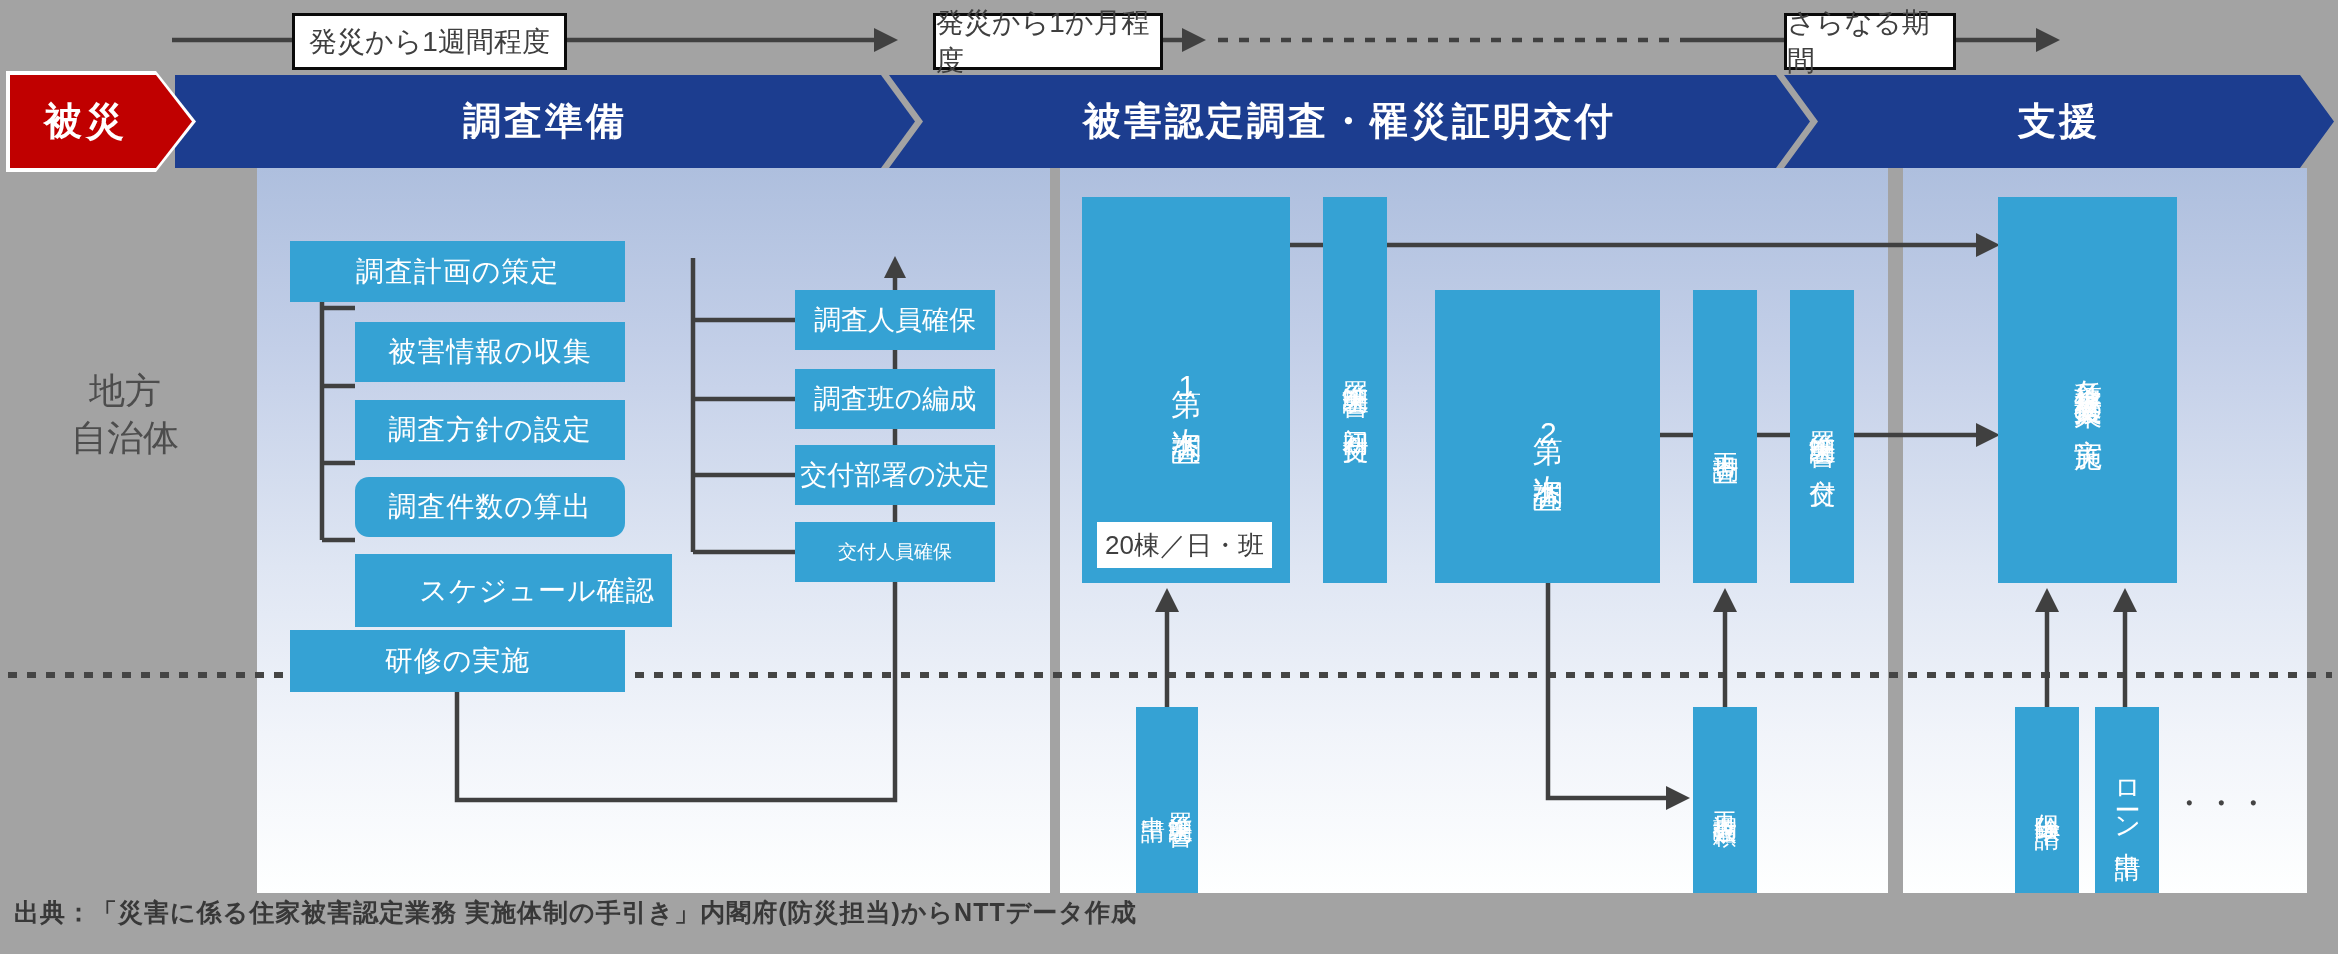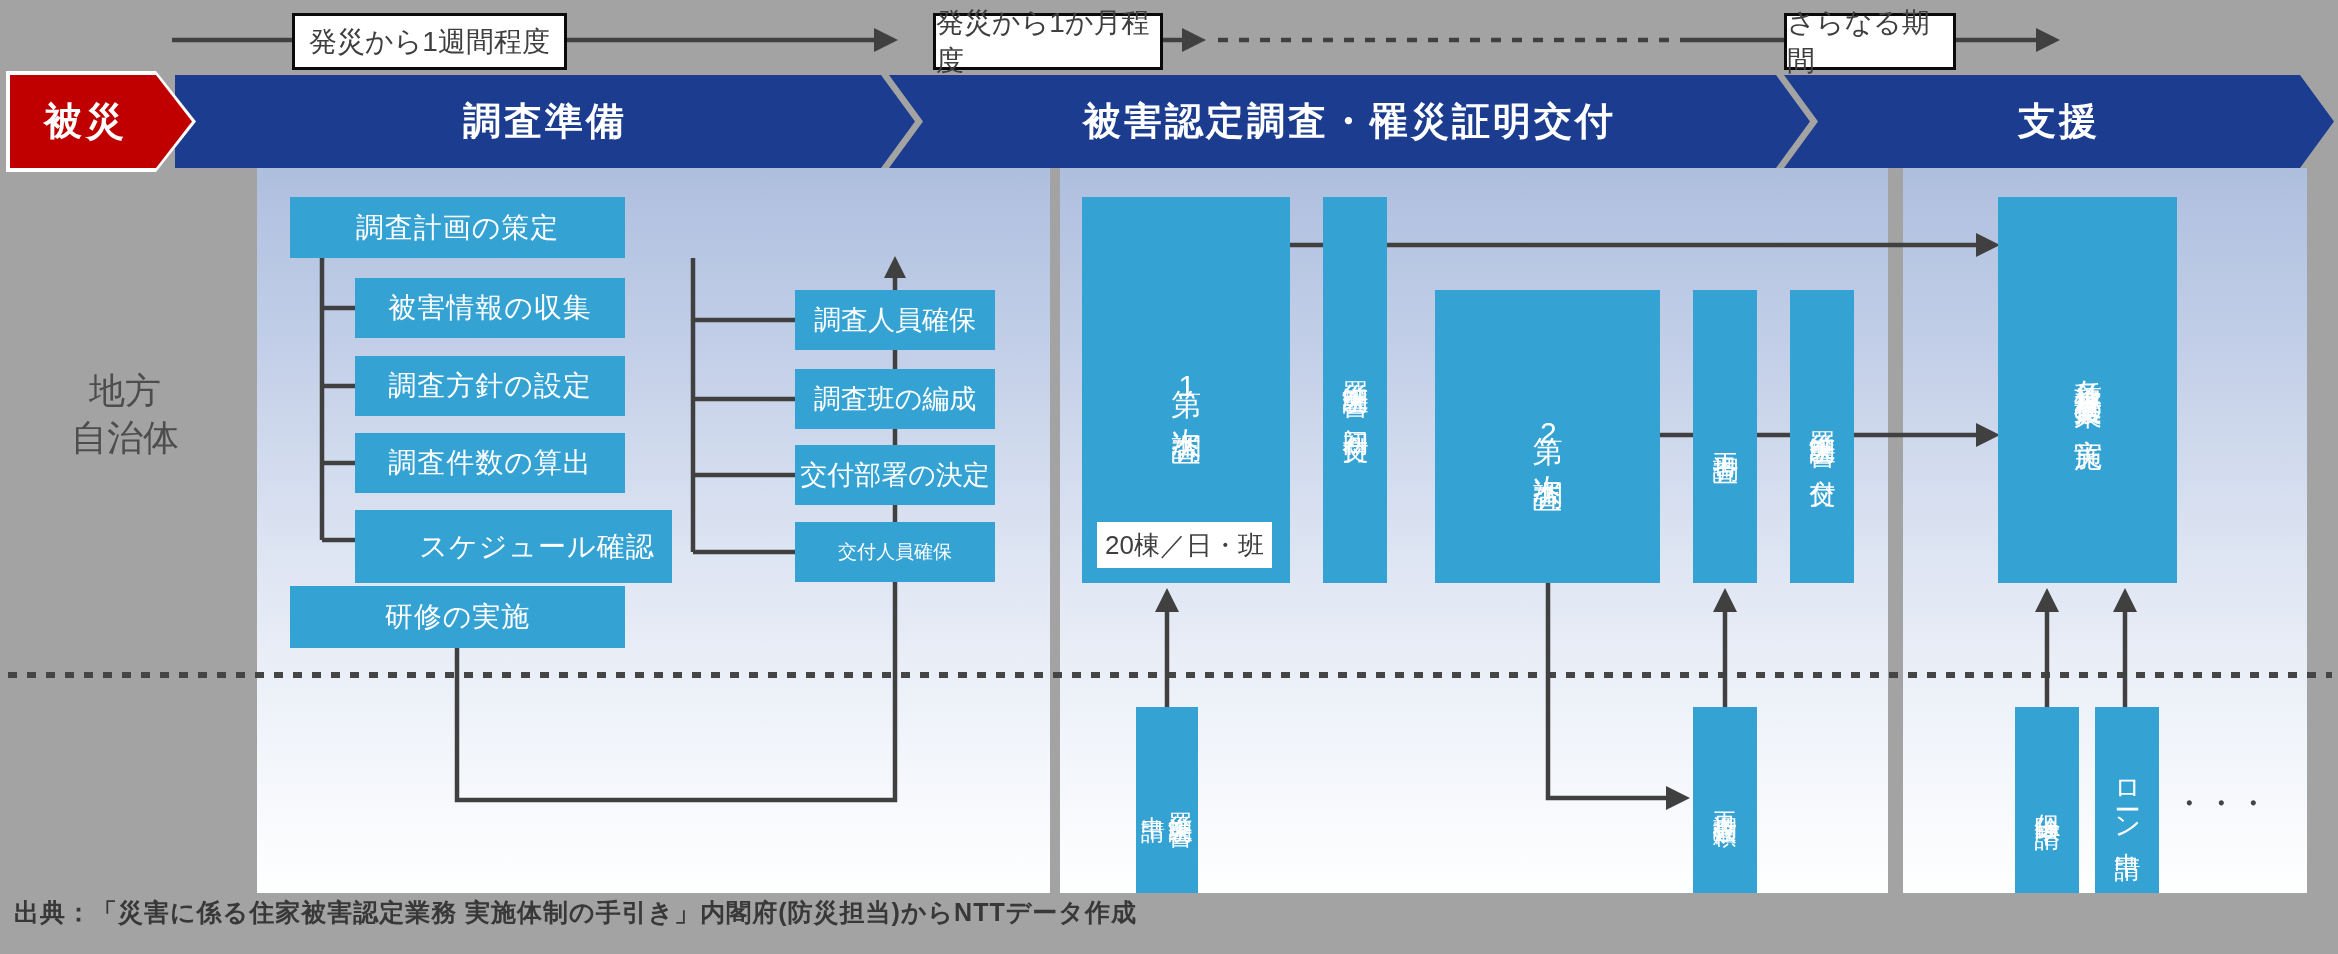--- a/index.html
+++ b/index.html
@@ -23,21 +23,21 @@
           background:var(--disaster_red,#c00000);color:#fff;font-size:38px;font-weight:bold;letter-spacing:4px;
           display:flex;align-items:center;justify-content:center;padding-right:30px;box-sizing:border-box;
           clip-path:polygon(0 0,calc(100% - 36px) 0,100% 50%,calc(100% - 36px) 100%,0 100%);}
   
   .tl-label{position:absolute;top:13px;height:57px;background:#fff;border:3px solid #0a0a0a;
           box-sizing:border-box;color:var(--text_dark,#3f3f3f);font-size:28px;
           display:flex;align-items:center;justify-content:center;}
   
   .box{position:absolute;background:var(--box_blue,#35a2d4);color:#fff;
        display:flex;align-items:center;justify-content:center;text-align:center;}
-  .hlabel{font-size:28px;letter-spacing:1px;}
+  .hlabel{font-size:28px;letter-spacing:1px;margin-top:44px;}
   .vtext{writing-mode:vertical-rl;text-orientation:upright;letter-spacing:3px;line-height:1.15;white-space:pre-line;}
   .vmixed{writing-mode:vertical-rl;text-orientation:mixed;letter-spacing:3px;line-height:1.15;}
   .note{position:absolute;background:#fff;color:var(--text_dark,#3f3f3f);font-size:26px;
         display:flex;align-items:center;justify-content:center;}
   .lane-label{position:absolute;left:20px;width:210px;text-align:center;color:#4d4d4d;
         font-size:36px;line-height:1.3;white-space:pre-line;}
   .source{position:absolute;left:14px;top:896px;width:2310px;color:#383838;
         font-size:25px;font-weight:600;letter-spacing:1px;}
   .ellipsis{position:absolute;color:#444;font-size:26px;font-weight:bold;letter-spacing:6px;}
   svg.connectors{position:absolute;left:0;top:0;pointer-events:none;}
@@ -104,21 +104,21 @@
   <div class="banner chev-lr" style="left:1784px;width:550px;">支援</div>
   <div class="red-outline"></div>
   <div class="red-banner">被災</div>
 
   <div class="lane-label" style="top:368px;">地方
 自治体</div>
 
   <div class="box hlabel" style="left:290px;top:197px;width:335px;height:61px;">調査計画の策定</div>
   <div class="box hlabel" style="left:355px;top:278px;width:270px;height:60px;">被害情報の収集</div>
   <div class="box hlabel" style="left:355px;top:356px;width:270px;height:60px;">調査方針の設定</div>
-  <div class="box hlabel" style="left:355px;top:433px;width:270px;height:60px;">調査件数の算出</div>
+  <div class="box hlabel" style="left:355px;top:433px;width:270px;height:60px;border-radius:14px;">調査件数の算出</div>
   <div class="box hlabel" style="left:355px;top:510px;width:270px;height:73px;padding-left:47px;">スケジュール確認</div>
   <div class="box hlabel" style="left:290px;top:586px;width:335px;height:62px;">研修の実施</div>
   <div class="box" style="left:795px;top:290px;width:200px;height:60px;font-size:27px;">調査人員確保</div>
   <div class="box" style="left:795px;top:369px;width:200px;height:60px;font-size:27px;">調査班の編成</div>
   <div class="box" style="left:795px;top:445px;width:200px;height:60px;font-size:27px;">交付部署の決定</div>
   <div class="box" style="left:795px;top:522px;width:200px;height:60px;font-size:19px;">交付人員確保</div>
 
   <div class="box" style="left:1082px;top:197px;width:208px;height:386px;">
     <span class="vtext" style="font-size:30px;">第1次調査</span>
   </div>

